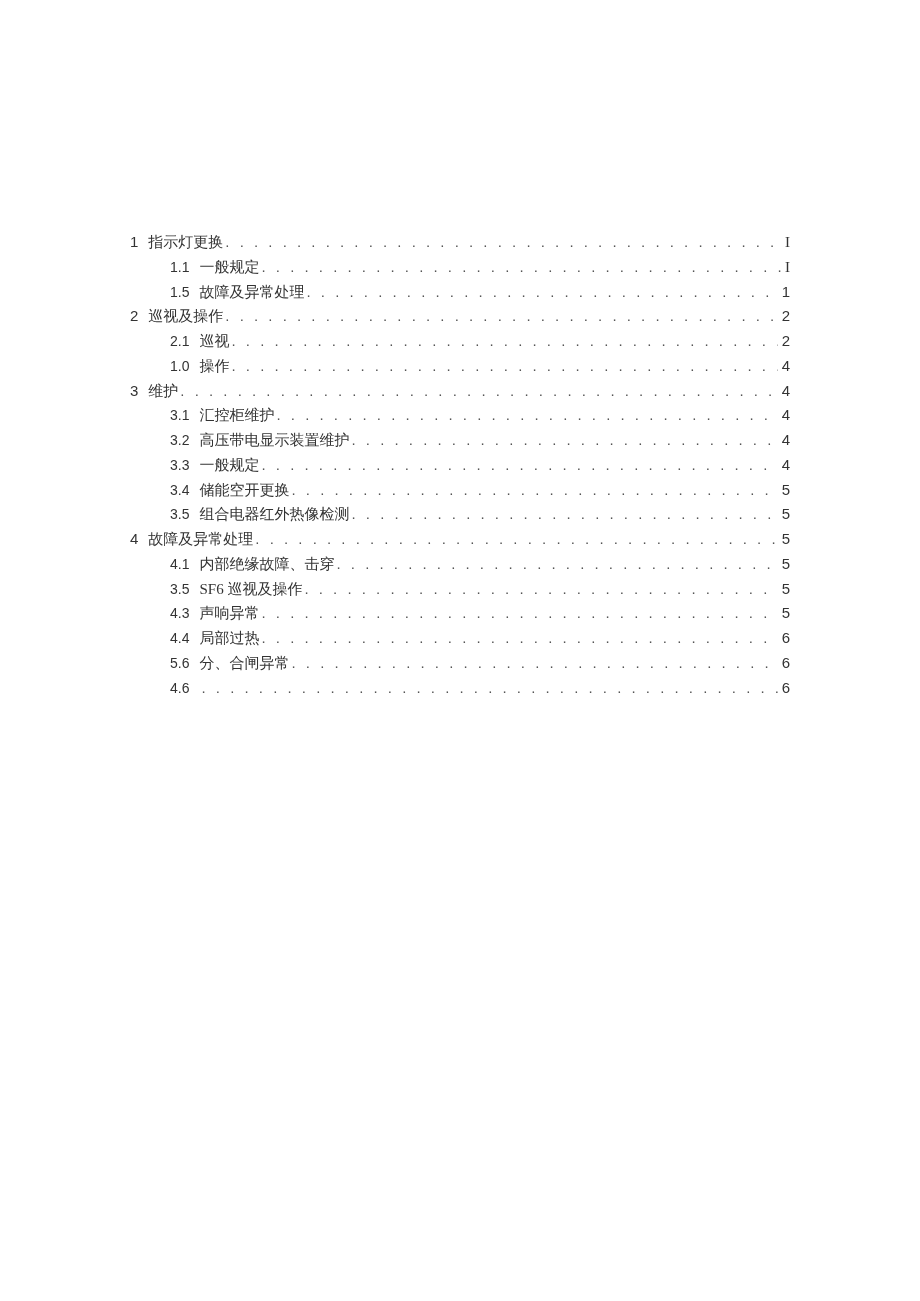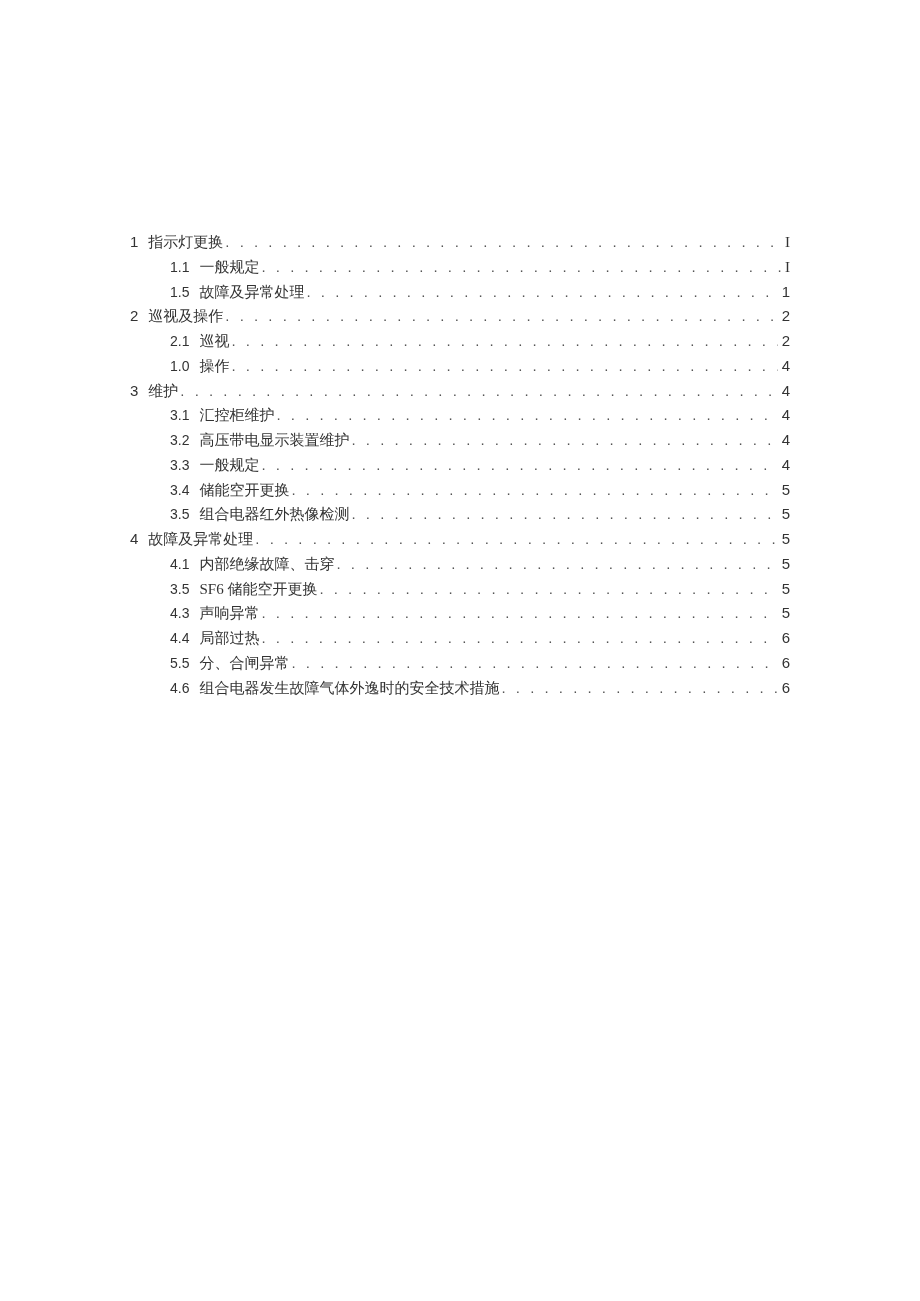--- a/index.html
+++ b/index.html
@@ -152,42 +152,41 @@
         <span class="toc-page ">5</span>
       </div>
       <div class="toc-line level-2">
         <span class="toc-num">4.1</span>
         <span class="toc-title">内部绝缘故障、击穿</span>
         <span class="toc-dots"></span>
         <span class="toc-page ">5</span>
       </div>
       <div class="toc-line level-2">
         <span class="toc-num">3.5</span>
-        <span class="toc-title">SF6 储能空开更换</span>
+        <span class="toc-title">SF6 巡视及操作</span>
         <span class="toc-dots"></span>
         <span class="toc-page ">5</span>
       </div>
       <div class="toc-line level-2">
         <span class="toc-num">4.3</span>
         <span class="toc-title">声响异常</span>
         <span class="toc-dots"></span>
         <span class="toc-page ">5</span>
       </div>
       <div class="toc-line level-2">
         <span class="toc-num">4.4</span>
         <span class="toc-title">局部过热</span>
         <span class="toc-dots"></span>
         <span class="toc-page ">6</span>
       </div>
       <div class="toc-line level-2">
-        <span class="toc-num">5.5</span>
+        <span class="toc-num">5.6</span>
         <span class="toc-title">分、合闸异常</span>
         <span class="toc-dots"></span>
         <span class="toc-page ">6</span>
       </div>
       <div class="toc-line level-2">
         <span class="toc-num">4.6</span>
-        <span class="toc-title">组合电器发生故障气体外逸时的安全技术措施</span>
         <span class="toc-dots"></span>
         <span class="toc-page ">6</span>
       </div>
     </div>
 </div>
 
 </body></html>

